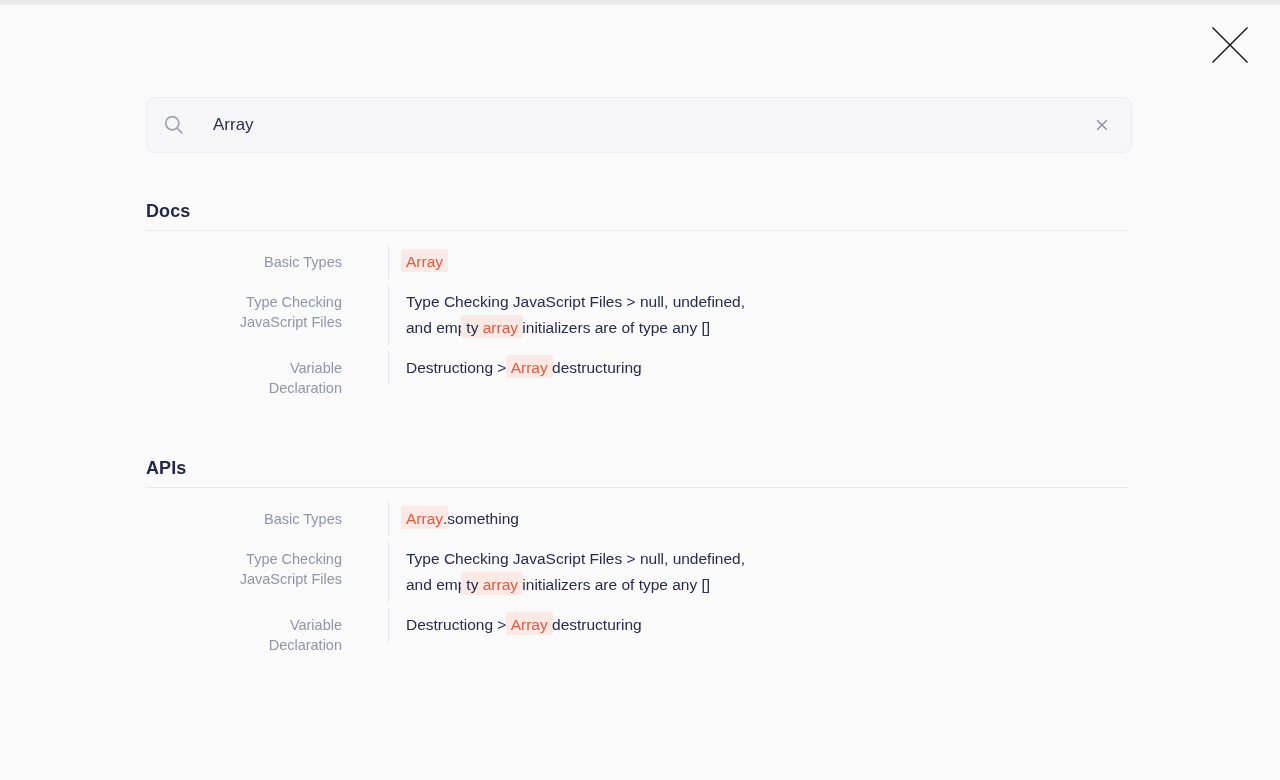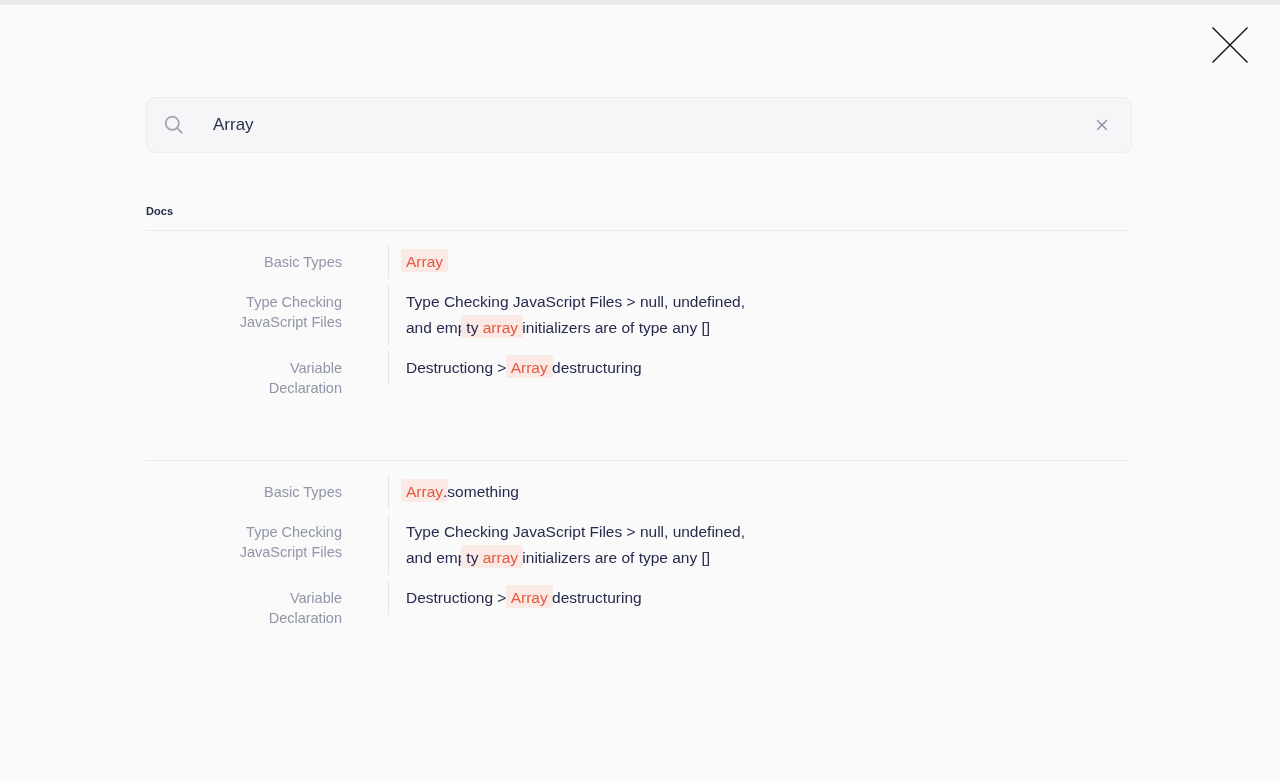--- a/index.html
+++ b/index.html
@@ -44,21 +44,21 @@
   .clear-btn {
     margin-right: 14px; width: 30px; height: 30px; flex: none;
     display: flex; align-items: center; justify-content: center;
     background: none; border: none; padding: 0; cursor: pointer;
   }
 
   .results { position: absolute; left: 146px; top: 203px; width: 982px; }
   .section + .section { margin-top: 58px; }
   .sec-title {
     margin: 0 0 10px 0;
-    font-size: 11px; font-weight: 700; line-height: 17px;
+    font-size: 18px; font-weight: 700; line-height: 17px;
     color: #22284a; letter-spacing: 0.1px;
   }
   .sec-divider { height: 1px; background: #eaeaed; margin-bottom: 14px; }
 
   .row {
     display: flex; align-items: flex-start;
     padding: 4px 0; margin-bottom: 6px;
     cursor: pointer;
     gap: 28px;
   }
@@ -135,20 +135,21 @@
           <div class="row-label">Type Checking<br>JavaScript Files</div>
           <div class="row-content">Type Checking JavaScript Files &gt; null, undefined,<br>and emp<span class="hl"><span>ty </span><span class="red">array</span></span> initializers are of type any []</div>
         </div>
         <div class="row">
           <div class="row-label">Variable<br>Declaration</div>
           <div class="row-content">Destructiong &gt; <span class="hl"><span class="red">Array</span></span> destructuring</div>
         </div>
       </div>
     </section>
     <section class="section">
+      <h2 class="sec-title">APIs</h2>
       <div class="sec-divider"></div>
       <div class="rows">
         <div class="row">
           <div class="row-label">Basic Types</div>
           <div class="row-content"><span class="hl"><span class="red">Array</span></span>.something</div>
         </div>
         <div class="row">
           <div class="row-label">Type Checking<br>JavaScript Files</div>
           <div class="row-content">Type Checking JavaScript Files &gt; null, undefined,<br>and emp<span class="hl"><span>ty </span><span class="red">array</span></span> initializers are of type any []</div>
         </div>

